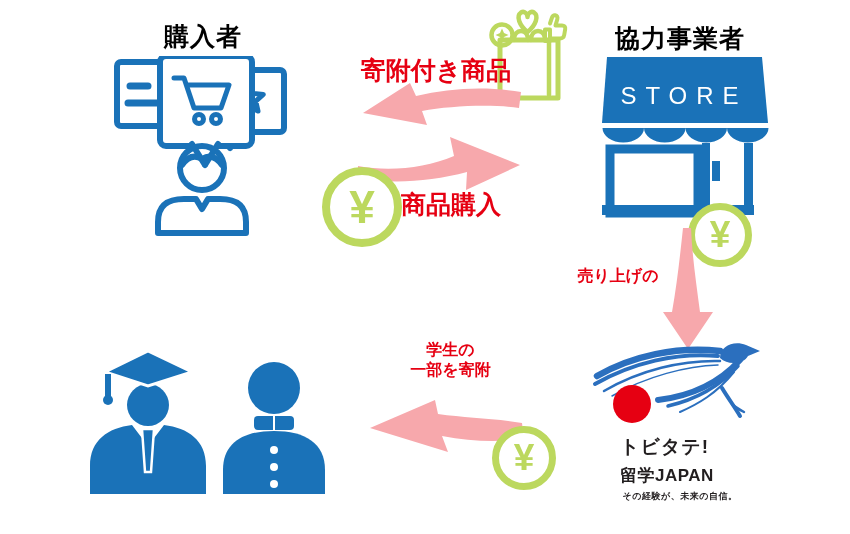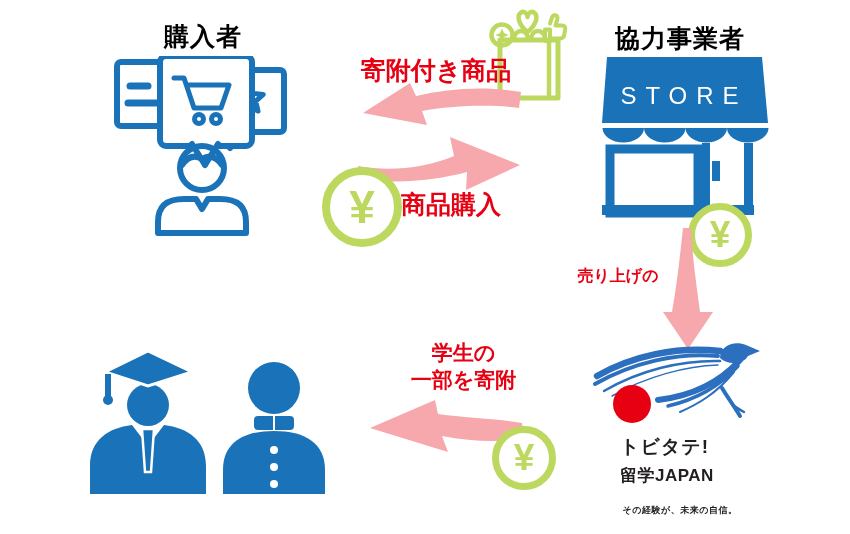--- a/index.html
+++ b/index.html
@@ -141,21 +141,21 @@
       <path d="M142,36 C124,58 106,68 88,76" stroke-width="2"></path>
       <path d="M130,52 C136,62 142,70 148,80" stroke-width="4"></path>
       <path d="M140,68 C144,72 148,74 152,76" stroke-width="2.5"></path>
     </g>
     <path fill="#2b6fbe" d="M128,22 C128,10 142,4 154,9 L168,15 L156,20 C152,28 136,30 128,22 Z"></path>
     <circle cx="40" cy="68" r="19" fill="#e60012"></circle>
   </svg>
 
   <div class="abs logo-title" style="left:620px;top:434px;">トビタテ!</div>
   <div class="abs logo-subtitle" style="left:620px;top:464px;">留学JAPAN</div>
-  <div class="abs logo-tagline" style="left:614px;top:504px;width:132px;">その経験が、未来の自信。</div>
+  <div class="abs logo-tagline" style="left:614px;top:490px;width:132px;">その経験が、未来の自信。</div>
 
   <svg class="abs" style="left:88px;top:344px;" width="250" height="150" viewBox="0 0 250 150">
     <g fill="#1a72b8">
 
       <g>
         <circle cx="60" cy="61" r="21"></circle>
         <polygon points="17,28 60,7 104,28 60,42" stroke="#fff" stroke-width="3"></polygon>
         <path d="M20,30 V52" stroke="#1a72b8" stroke-width="6" fill="none"></path>
         <circle cx="20" cy="56" r="5"></circle>
         <path d="M2,150 V122 C2,96 20,84 44,81 L60,102 L76,81 C100,84 118,96 118,122 V150 Z"></path>
@@ -167,21 +167,21 @@
         <rect x="166" y="72" width="40" height="14" rx="4"></rect>
         <path d="M135,150 V126 C135,99 155,87 186,87 C217,87 237,99 237,126 V150 Z"></path>
         <path d="M186,72 V86" stroke="#fff" stroke-width="2" fill="none"></path>
         <circle cx="186" cy="106" r="4" fill="#fff"></circle>
         <circle cx="186" cy="123" r="4" fill="#fff"></circle>
         <circle cx="186" cy="140" r="4" fill="#fff"></circle>
       </g>
     </g>
   </svg>
 
-  <div class="abs red-label" style="left:396px;top:340px;width:135px;font-size:21px;">
+  <div class="abs red-label" style="left:383px;top:340px;width:135px;font-size:16px;">
     <div>学生の</div>
     <div>一部を寄附</div>
   </div>
 
   <svg class="abs" style="left:362px;top:394px;" width="166" height="64" viewBox="0 0 166 64">
     <path fill="#f7a8ac" d="M73,6 L8,34 L86,58 L80,42 C110,48 138,48 162,45 L160,29 C130,24 104,24 76,20 Z"></path>
   </svg>
 
   <div class="coin coin-sm" style="left:492px;top:426px;">
     <span>¥</span>

